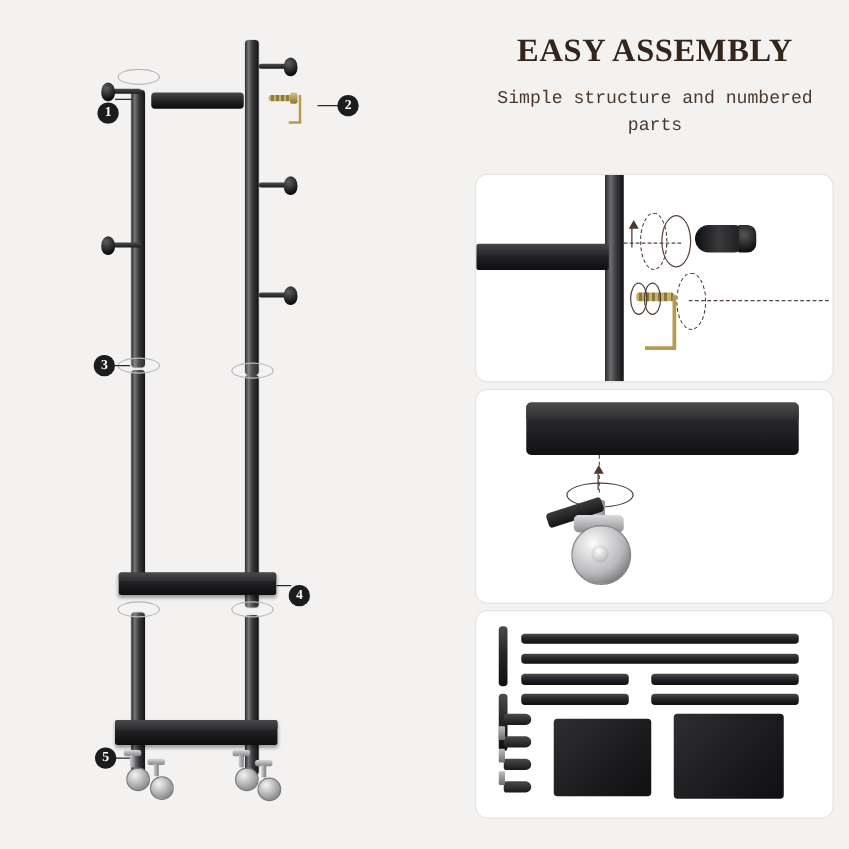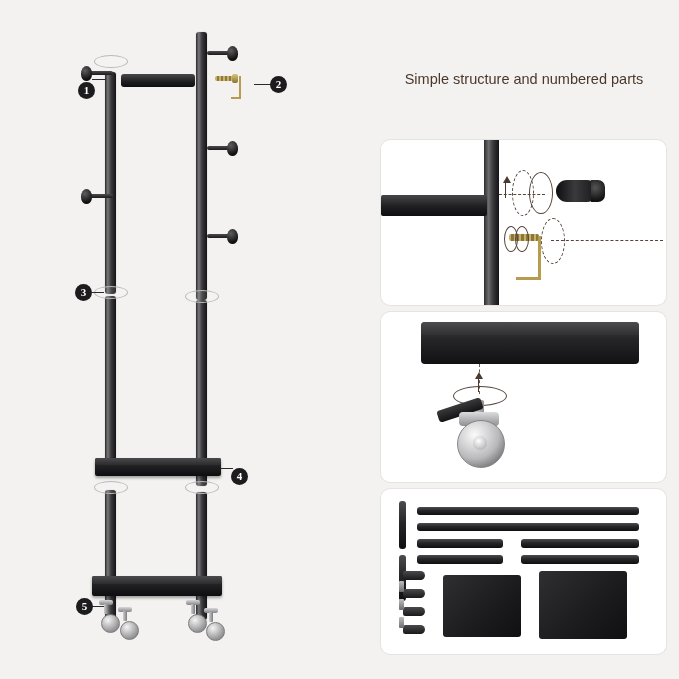--- a/index.html
+++ b/index.html
@@ -166,21 +166,21 @@
     font-weight: bold;
     letter-spacing: .5px;
   }
   .subline {
     position: absolute;
     left: 372px;
     top: 68px;
     width: 304px;
     text-align: center;
     color: #4a382c;
-    font-family: Liberation Sans, sans-serif;
+    font-family: Liberation Mono, monospace;
     font-size: 14.5px;
     line-height: 22px;
   }
 
   .card {
     position: absolute;
     background: #ffffff;
     border-radius: 9px;
     box-shadow: 0 0 0 1px #e6e4e1;
     overflow: hidden;
@@ -385,20 +385,21 @@
     <div class="leader" style="left:92px; top:292px; width:12px;"></div>
     <div class="bullet" style="left:75px; top:284px;">3</div>
 
     <div class="leader" style="left:221px; top:468px; width:12px;"></div>
     <div class="bullet" style="left:231px; top:468px;">4</div>
 
     <div class="leader" style="left:92px; top:606px; width:12px;"></div>
     <div class="bullet" style="left:76px; top:598px;">5</div>
   </div>
 
+  <div class="headline">EASY ASSEMBLY</div>
   <div class="subline">
     <div>Simple structure and numbered parts</div>
   </div>
 
   <div class="card" id="card-1">
     <div class="c1-pole"></div>
     <div class="c1-bar"></div>
 
     <div class="c1-knob"></div>
     <div class="c1-knob-tip"></div>

